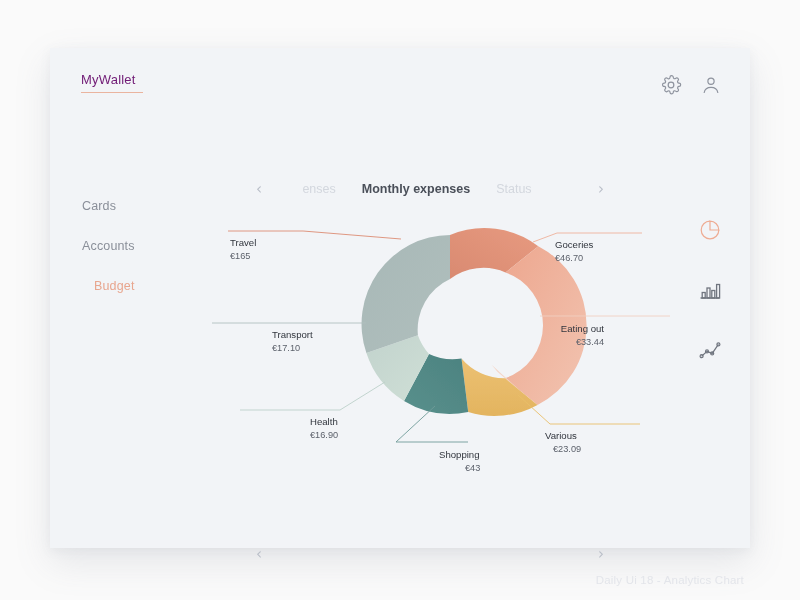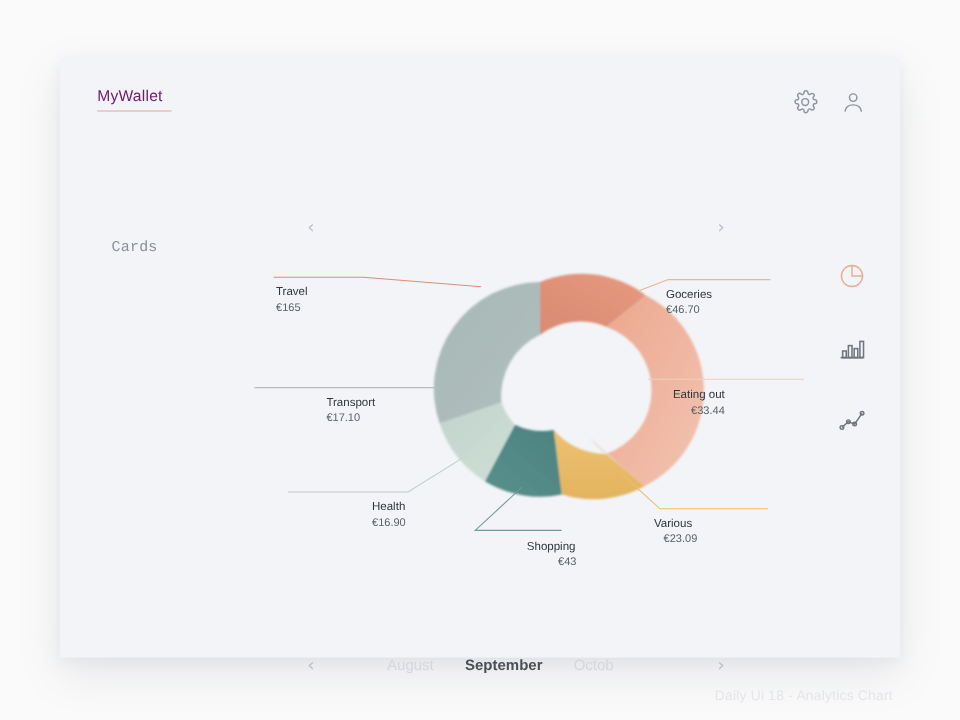--- a/index.html
+++ b/index.html
@@ -46,24 +46,23 @@
     height: 22px;
     color: #8e939e;
   }
   #gear-btn  { right: 68px; }
   #user-btn  { right: 28px; }
   .hdr-icon svg { width: 100%; height: 100%; display: block; }
 
   
   #sidebar {
     position: absolute;
-    left: 43px;
+    left: 32px;
     top: 138px;
     width: 130px;
-    font-family: Liberation Mono, monospace;
   }
   .nav-item {
     font-size: 12.5px;
     color: #8a8f99;
     height: 40px;
     line-height: 40px;
     letter-spacing: .15px;
     white-space: nowrap;
   }
   .nav-item.active {
@@ -176,34 +175,36 @@
 
   <div class="hdr-icon" id="user-btn">
     <svg viewBox="0 0 24 24" fill="none" stroke="currentColor" stroke-width="1.3">
       <circle cx="12" cy="8" r="3.4"></circle>
       <path d="M4.6 20.2c.6-3.6 3.8-5.6 7.4-5.6s6.8 2 7.4 5.6" stroke-linecap="round"></path>
     </svg>
   </div>
 
   <nav id="sidebar">
     <div class="nav-item">Cards</div>
+    <div class="nav-item">Accounts</div>
+    <div class="nav-item active">Budget</div>
   </nav>
 
   <div class="switcher" id="tab-strip">
     <div class="arrow">‹</div>
+    <div class="switch-mid">
+      <div class="sw-item clipped-l">enses</div>
+      <div class="sw-item current">Monthly expenses</div>
+      <div class="sw-item clipped-r">Status</div>
+    </div>
     <div class="arrow">›</div>
   </div>
 
   <div class="switcher" id="month-strip">
     <div class="arrow">‹</div>
-    <div class="switch-mid">
-      <div class="sw-item clipped-l">August</div>
-      <div class="sw-item current">September</div>
-      <div class="sw-item clipped-r">Octob</div>
-    </div>
     <div class="arrow">›</div>
   </div>
 
   <div id="chart-stage">
     <svg viewBox="0 0 480 320">
       <defs>
         <linearGradient id="g-travel" x1="0" y1="1" x2="1" y2="0">
           <stop offset="0%" stop-color="#d98a71"></stop>
             <stop offset="100%" stop-color="#e79a80"></stop>
         </linearGradient>

